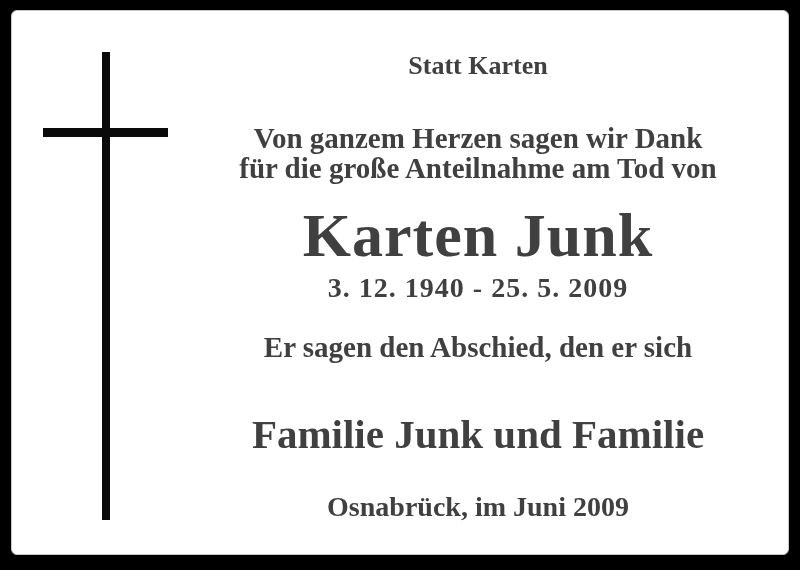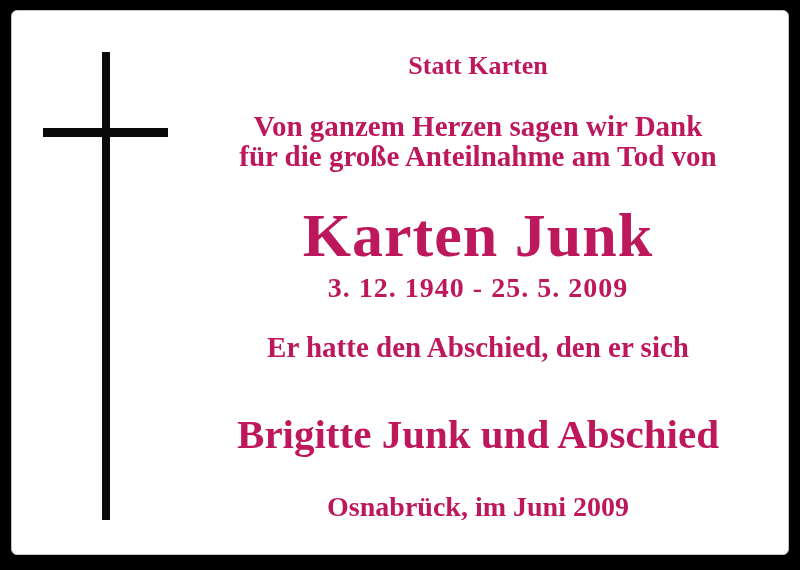--- a/index.html
+++ b/index.html
@@ -44,26 +44,26 @@
     top: 117px;   
     width: 125px;
     height: 9px;
     background: #0a0a0a;
   }
   .line {
     position: absolute;
     left: 158px;
     width: 616px;
     text-align: center;
-    color: #be185d;
+    color: #404040;
     font-weight: 600;
     white-space: nowrap;
   }
   .preface       { top: 42px;  font-size: 26px; line-height: 1; }
-  .thanks        { top: 100px; font-size: 29px; line-height: 30px; }
+  .thanks        { top: 112px; font-size: 29px; line-height: 30px; }
   .deceased-name { top: 193px; font-size: 62px; line-height: 1; letter-spacing: 1px; }
   .life-dates    { top: 263px; font-size: 28px; line-height: 1; letter-spacing: 1px; font-family: Liberation Serif, serif; }
   .message       { top: 321px; font-size: 29px; line-height: 30px; }
   .signature     { top: 403px; font-size: 41px; line-height: 1; }
   .place-date    { top: 482px; font-size: 28px; line-height: 1; text-align: center; }
 </style>
 </head>
 <body>
 
 <div class="notice-card">
@@ -78,20 +78,20 @@
   <div class="line thanks">
     <div>Von ganzem Herzen sagen wir Dank</div>
     <div>für die große Anteilnahme am Tod von</div>
   </div>
 
   <div class="line deceased-name">Karten Junk</div>
 
   <div class="line life-dates">3. 12. 1940 - 25. 5. 2009</div>
 
   <div class="line message">
-    <div>Er hatte den Abschied, den er sich</div>
+    <div>Er sagen den Abschied, den er sich</div>
   </div>
 
-  <div class="line signature">Brigitte Junk und Abschied</div>
+  <div class="line signature">Familie Junk und Familie</div>
 
   <div class="line place-date">Osnabrück, im Juni 2009</div>
 
 </div>
 
 </body></html>

